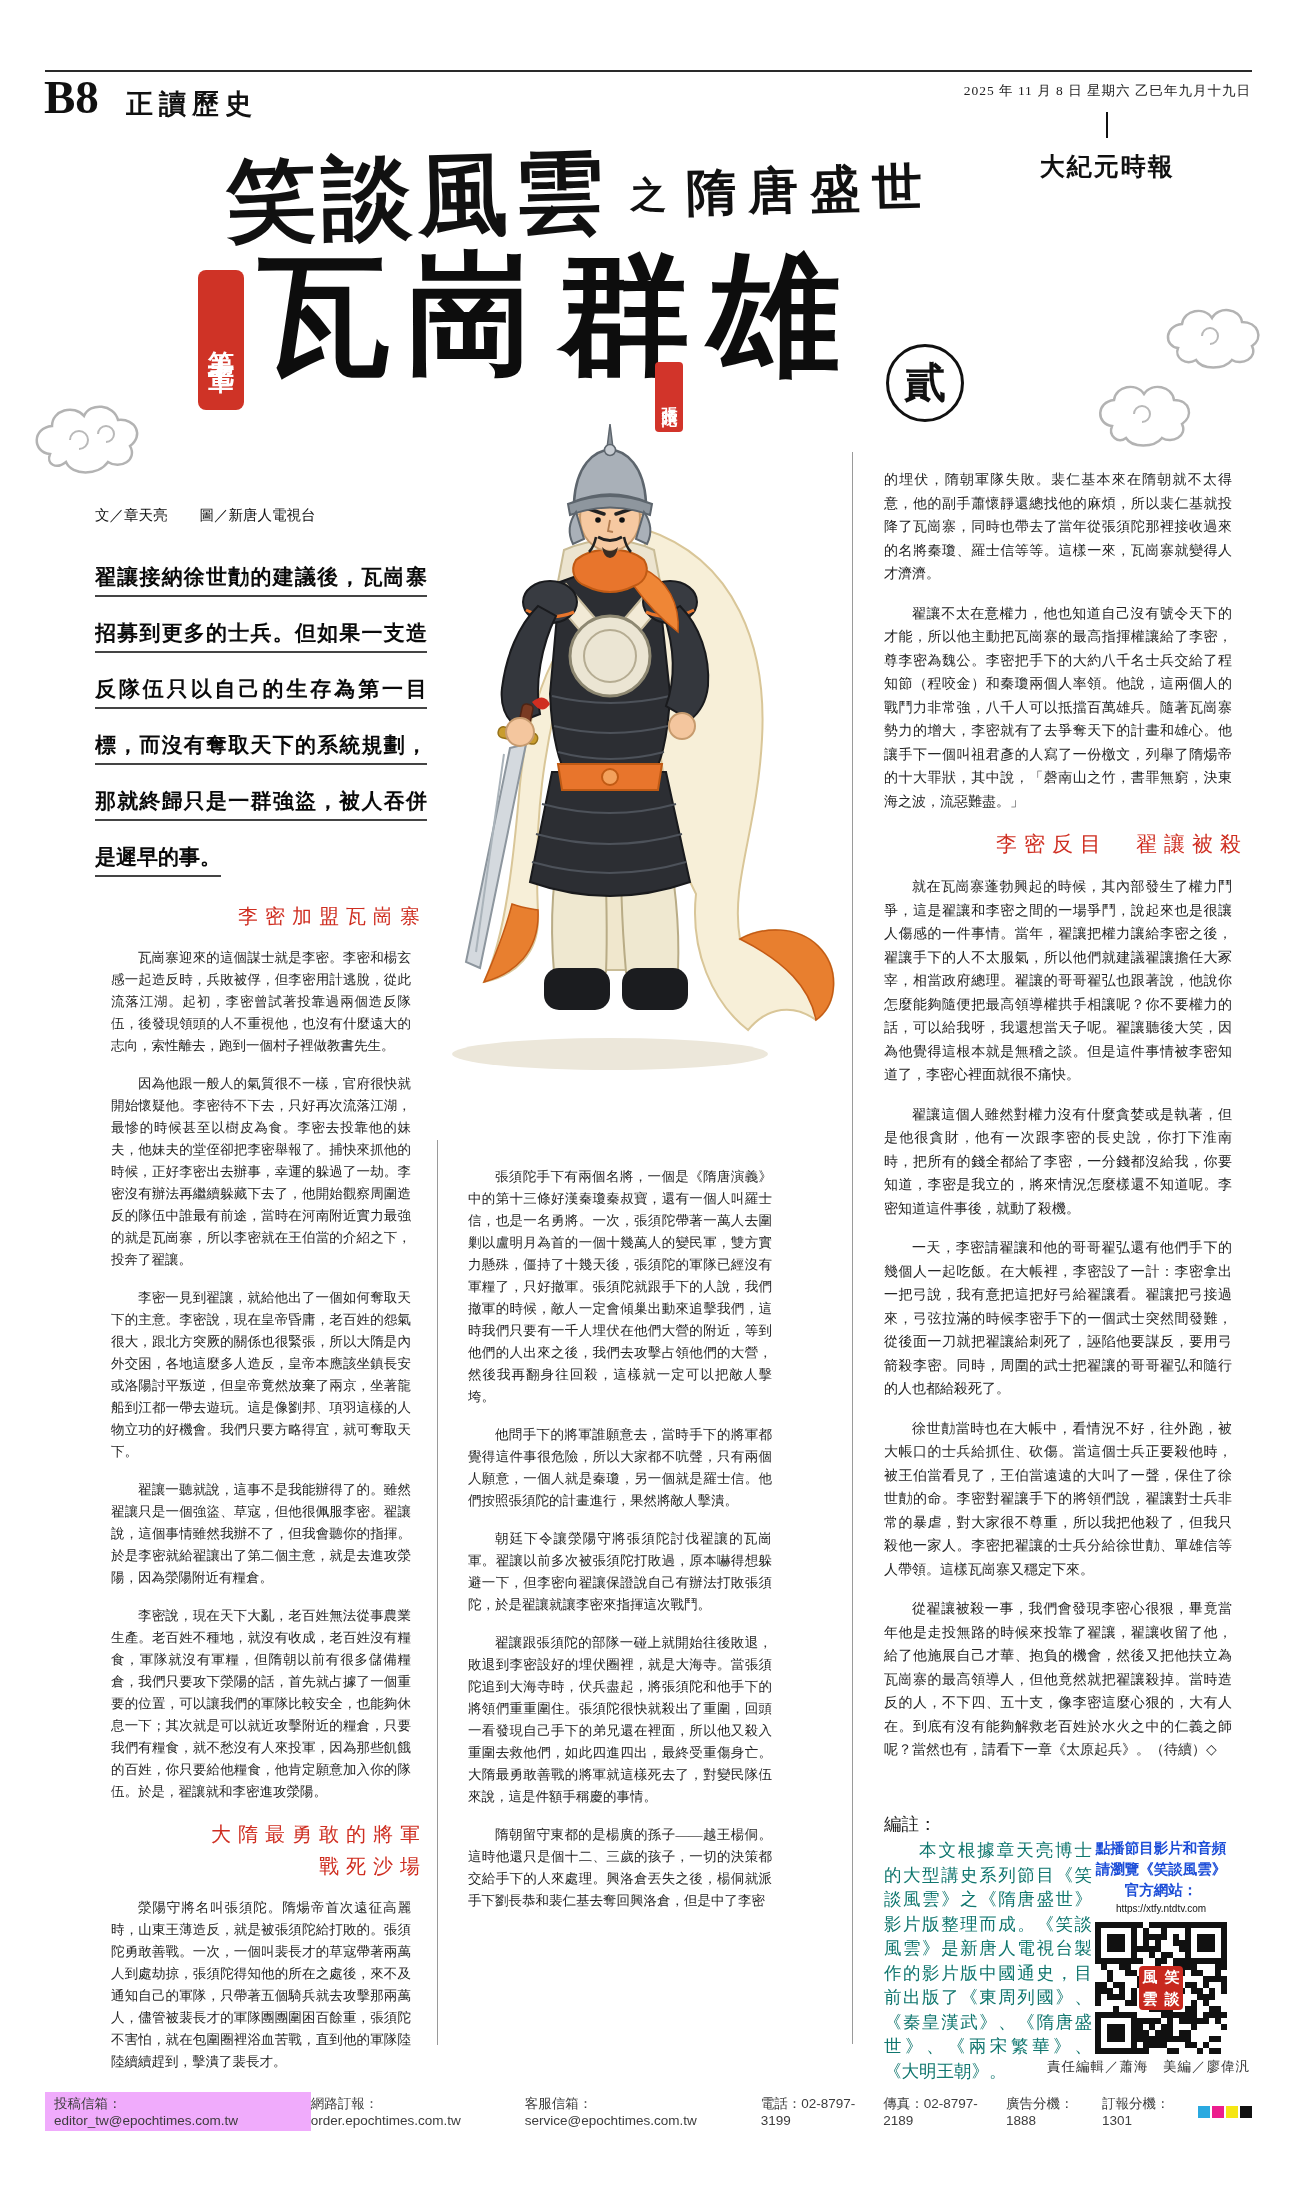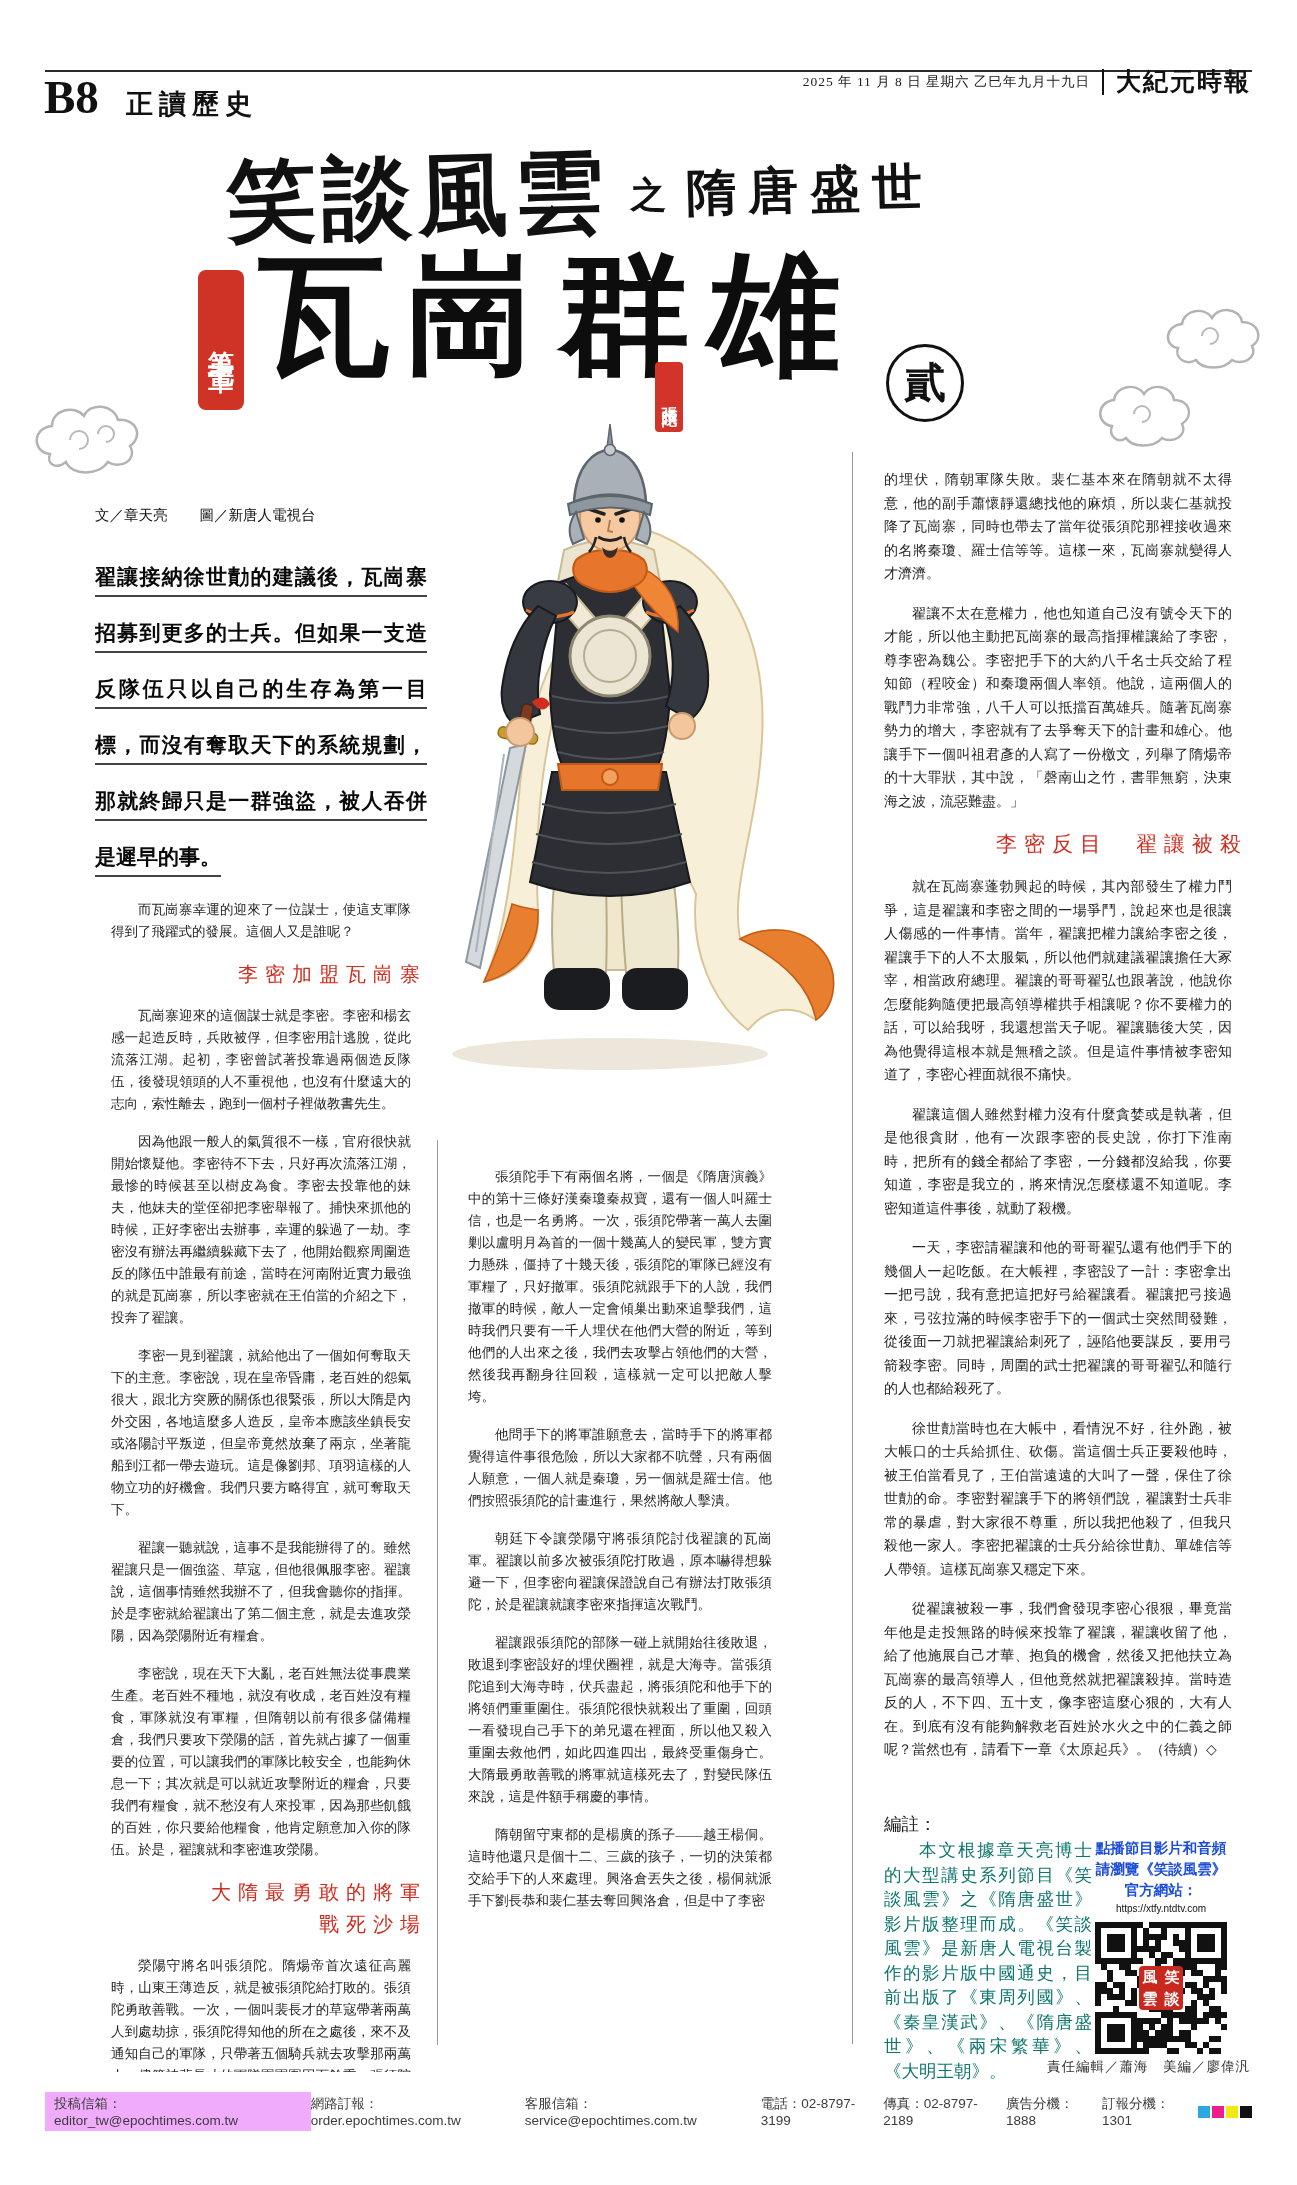--- a/index.html
+++ b/index.html
@@ -2,21 +2,21 @@
 <html><head>
 <meta charset="utf-8">
 <style>
   html,body{margin:0;padding:0;background:#888;}
   #page{position:relative;width:1297px;height:2185px;background:#ffffff;overflow:hidden;
         font-family:"Liberation Serif","DejaVu Serif",serif;color:#222;}
   
   .top-rule{position:absolute;left:45px;top:70px;width:1207px;height:2px;background:#2a2a2a;}
   .edition{position:absolute;left:44px;top:74px;font-size:47px;font-weight:bold;line-height:1;color:#111;}
   .section-name{position:absolute;left:126px;top:86px;font-size:27px;font-weight:bold;letter-spacing:6px;color:#111;}
-  .mast-wrap{position:absolute;right:46px;top:65px;display:flex;align-items:center;gap:12px;}
+  .mast-wrap{position:absolute;right:46px;top:82px;display:flex;align-items:center;gap:12px;flex-direction:column;}
   .date-line{font-size:13.5px;letter-spacing:1px;color:#222;}
   .vbar{width:2px;height:26px;background:#111;}
   .masthead{font-size:25px;font-weight:bold;letter-spacing:2px;color:#111;}
   
   .series-row{position:absolute;left:226px;top:148px;display:flex;align-items:flex-end;gap:20px;transform:rotate(-1.5deg);}
   .series-main{font-size:90px;font-weight:bold;letter-spacing:6px;line-height:1;color:#111;}
   .series-conn{font-size:36px;font-weight:bold;margin-bottom:16px;color:#111;}
   .series-sub{font-size:50px;font-weight:bold;letter-spacing:12px;margin-bottom:8px;color:#111;}
   .chapter-seal{position:absolute;left:198px;top:270px;width:46px;height:140px;background:#cf3326;border-radius:8px;
         color:#fff;writing-mode:vertical-rl;text-orientation:upright;font-size:26px;font-weight:bold;
@@ -185,21 +185,20 @@
     <div class="fig-label">張須陀</div>
   </div>
 
   <div class="col" id="col-left">
     <div class="byline">
       <span>文／章天亮</span>
       <span>圖／新唐人電視台</span>
     </div>
     <div class="intro">翟讓接納徐世勣的建議後，瓦崗寨招募到更多的士兵。但如果一支造反隊伍只以自己的生存為第一目標，而沒有奪取天下的系統規劃，那就終歸只是一群強盜，被人吞併是遲早的事。</div>
     <div class="body">
-      <p style="margin-top:14px;">而瓦崗寨幸運的迎來了一位謀士，使這支軍隊得到了飛躍式的發展。這個人又是誰呢？</p>
       <div class="red-h">李密加盟瓦崗寨</div>
       <p>瓦崗寨迎來的這個謀士就是李密。李密和楊玄感一起造反時，兵敗被俘，但李密用計逃脫，從此流落江湖。起初，李密曾試著投靠過兩個造反隊伍，後發現領頭的人不重視他，也沒有什麼遠大的志向，索性離去，跑到一個村子裡做教書先生。</p>
       <p>因為他跟一般人的氣質很不一樣，官府很快就開始懷疑他。李密待不下去，只好再次流落江湖，最慘的時候甚至以樹皮為食。李密去投靠他的妹夫，他妹夫的堂侄卻把李密舉報了。捕快來抓他的時候，正好李密出去辦事，幸運的躲過了一劫。李密沒有辦法再繼續躲藏下去了，他開始觀察周圍造反的隊伍中誰最有前途，當時在河南附近實力最強的就是瓦崗寨，所以李密就在王伯當的介紹之下，投奔了翟讓。</p>
       <p>李密一見到翟讓，就給他出了一個如何奪取天下的主意。李密說，現在皇帝昏庸，老百姓的怨氣很大，跟北方突厥的關係也很緊張，所以大隋是內外交困，各地這麼多人造反，皇帝本應該坐鎮長安或洛陽討平叛逆，但皇帝竟然放棄了兩京，坐著龍船到江都一帶去遊玩。這是像劉邦、項羽這樣的人物立功的好機會。我們只要方略得宜，就可奪取天下。</p>
       <p>翟讓一聽就說，這事不是我能辦得了的。雖然翟讓只是一個強盜、草寇，但他很佩服李密。翟讓說，這個事情雖然我辦不了，但我會聽你的指揮。於是李密就給翟讓出了第二個主意，就是去進攻滎陽，因為滎陽附近有糧倉。</p>
       <p>李密說，現在天下大亂，老百姓無法從事農業生產。老百姓不種地，就沒有收成，老百姓沒有糧食，軍隊就沒有軍糧，但隋朝以前有很多儲備糧倉，我們只要攻下滎陽的話，首先就占據了一個重要的位置，可以讓我們的軍隊比較安全，也能夠休息一下；其次就是可以就近攻擊附近的糧倉，只要我們有糧食，就不愁沒有人來投軍，因為那些飢餓的百姓，你只要給他糧食，他肯定願意加入你的隊伍。於是，翟讓就和李密進攻滎陽。</p>
       <div class="red-h" style="margin-bottom:0;">大隋最勇敢的將軍</div>
       <div class="red-h tight">戰死沙場</div>
       <p>滎陽守將名叫張須陀。隋煬帝首次遠征高麗時，山東王薄造反，就是被張須陀給打敗的。張須陀勇敢善戰。一次，一個叫裴長才的草寇帶著兩萬人到處劫掠，張須陀得知他的所在之處後，來不及通知自己的軍隊，只帶著五個騎兵就去攻擊那兩萬人，儘管被裴長才的軍隊團團圍困百餘重，張須陀不害怕，就在包圍圈裡浴血苦戰，直到他的軍隊陸陸續續趕到，擊潰了裴長才。</p>
       <p>還有一個叫郭方預的人，在北海一帶劫掠，劫走了很多糧食和錢。張須陀就說，敵人仗著自己的勝利、仗著自己人多，肯定不會防備，咱們現在只要追上去，就一定能取得成功。所以，張須陀帶了很少的人追上去，很快就把郭方預打敗了，斬首數萬人，並奪回無數的糧食和輜重。</p>

